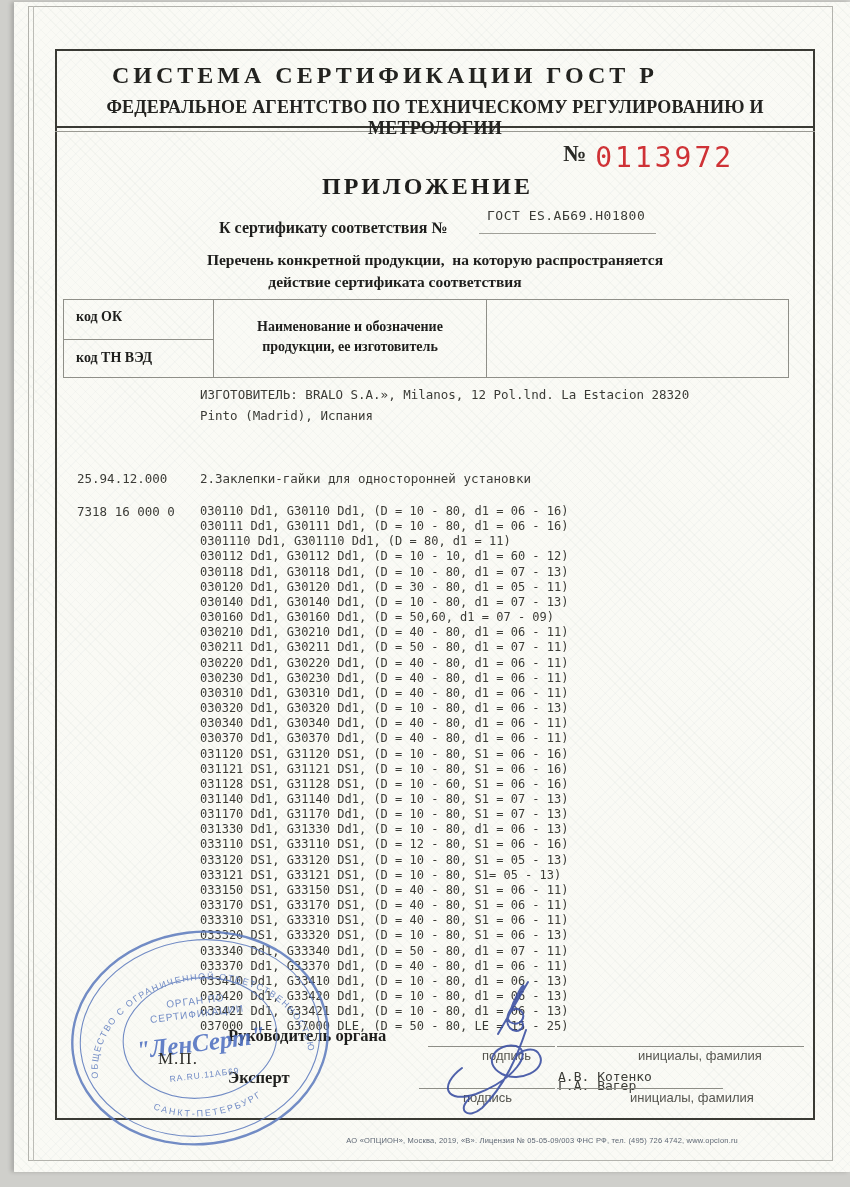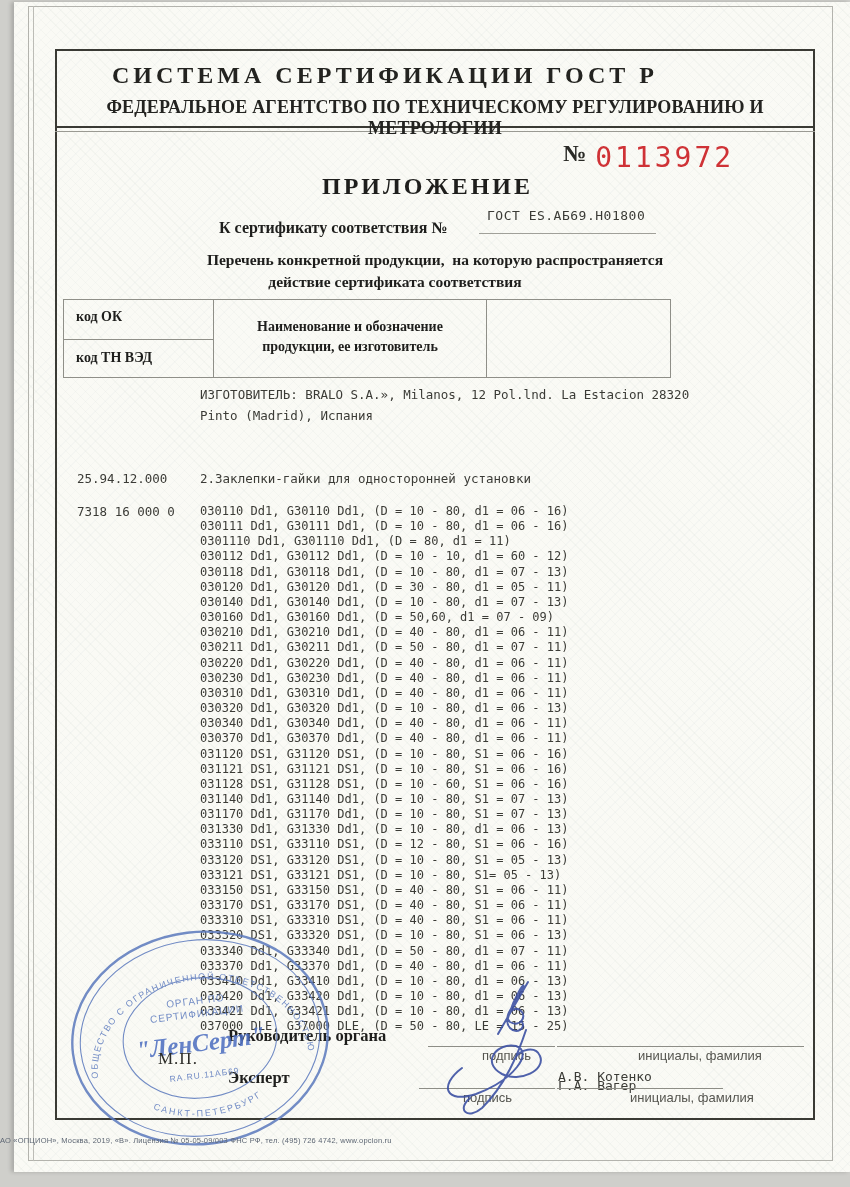--- a/index.html
+++ b/index.html
@@ -60,21 +60,21 @@
     font-family:"DejaVu Sans Mono", monospace; font-size:13px; letter-spacing:0.5px; color:#45453f;
     white-space:pre;
   }
   .cert-underline { position:absolute; left:479px; top:233px; width:177px; height:1px; background:#a0a099; }
 
   .subtitle1 { position:absolute; left:55px; top:251px; width:760px; text-align:center;
     font-size:15.5px; font-weight:bold; white-space:pre; }
   .subtitle2 { position:absolute; left:55px; top:273px; width:680px; text-align:center;
     font-size:15.5px; font-weight:bold; }
 
-  .table { position:absolute; left:63px; top:299px; width:608px; height:79px;
+  .table { position:absolute; left:63px; top:299px; width:726px; height:79px;
     border:1px solid #8f8f88; }
   .table .v1 { position:absolute; left:149px; top:0; width:1px; height:100%; background:#8f8f88; }
   .table .v2 { position:absolute; left:422px; top:0; width:1px; height:100%; background:#8f8f88; }
   .table .h1d { position:absolute; left:0; top:39px; width:149px; height:1px; background:#8f8f88; }
   .table .c1a { position:absolute; left:12px; top:9px;  font-size:14px; font-weight:bold; }
   .table .c1b { position:absolute; left:12px; top:50px; font-size:14px; font-weight:bold;text-align:center; }
   .table .c2  { position:absolute; left:150px; top:17px; width:272px; text-align:center;
     font-size:14px; font-weight:bold; line-height:20px; }
   .table .c3  { position:absolute; left:423px; top:17px; width:302px; text-align:center;
     font-size:14px; font-weight:bold; line-height:20px; }
@@ -105,21 +105,21 @@
   .cap2a { left:463px; top:1090px; }
   .cap2b { left:630px; top:1090px; }
 
   .stamp { position:absolute; left:64px; top:926px; width:272px; height:224px;
     transform:rotate(-7deg); opacity:0.85; }
   .mp { position:absolute; left:158px; top:1049px; font-size:17px; color:#2c2c28; letter-spacing:1px; }
 
   .ink { position:absolute; left:410px; top:968px; width:220px; height:150px; }
 
   .footer {
-    position:absolute; left:0; top:1136px; width:850px; text-align:left;
+    position:absolute; left:0; top:1136px; width:738px; text-align:right;
     font-family:"Liberation Sans", sans-serif; font-size:7.5px; color:#5d6673;
     letter-spacing:0.2px;
   }
 </style>
 </head>
 <body>
 
 <div class="paper"></div>
 <div class="thin-frame"></div>
 <div class="thin-frame-left2"></div>

